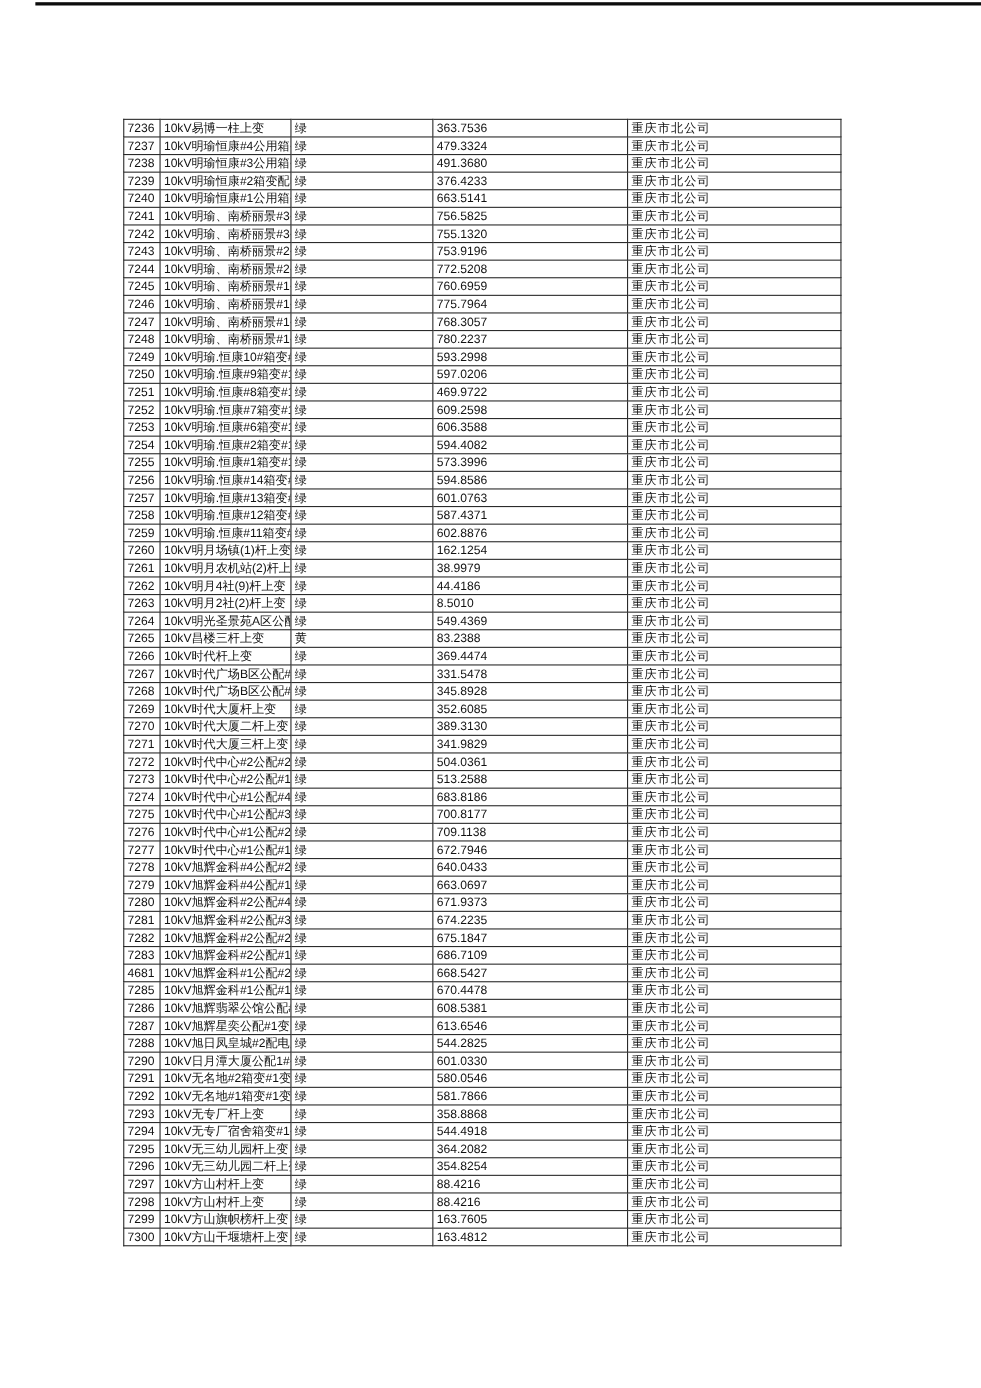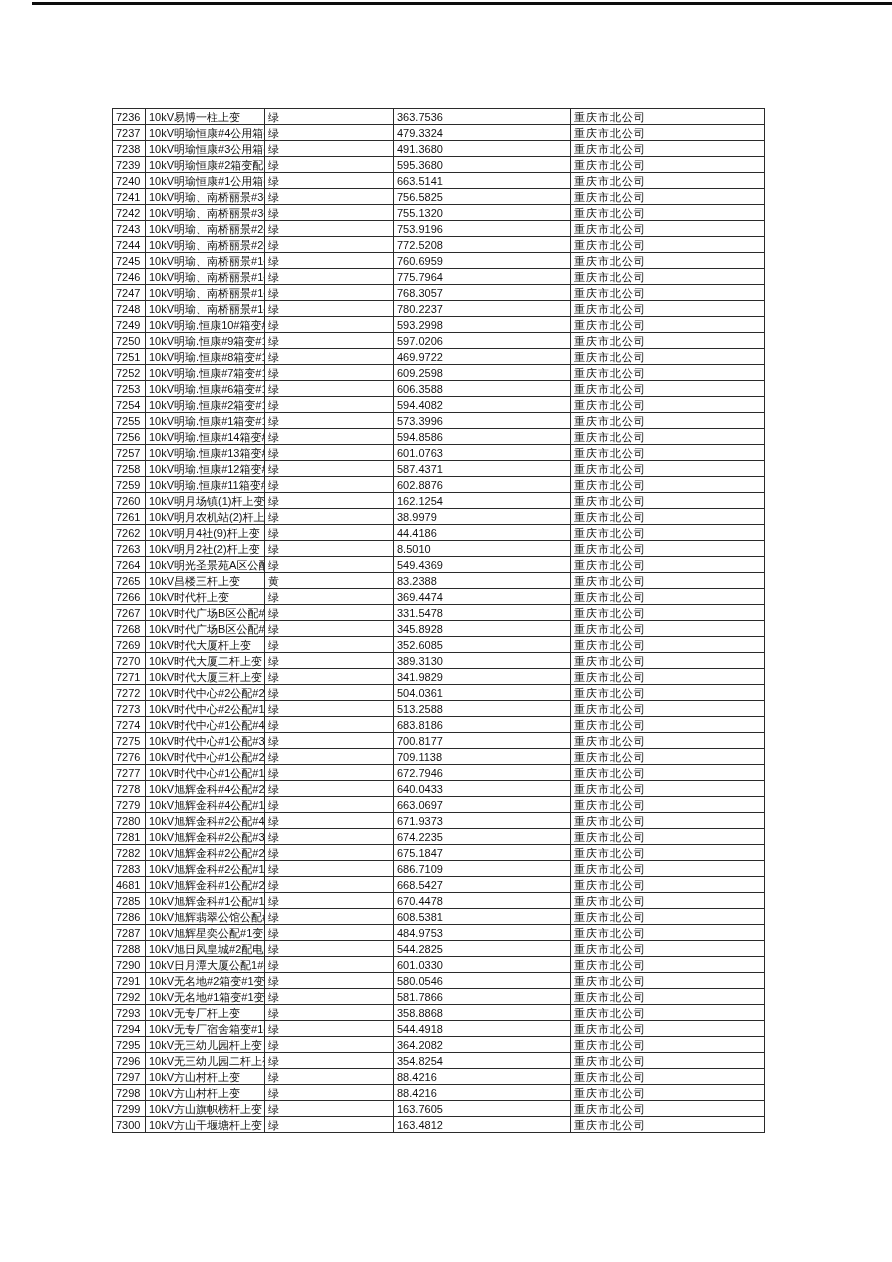--- a/index.html
+++ b/index.html
@@ -77,21 +77,21 @@
     <td class="c-id">7238</td>
     <td class="c-name">10kV明瑜恒康#3公用箱变</td>
     <td class="c-status">绿</td>
     <td class="c-value">491.3680</td>
     <td class="c-company">重庆市北公司</td>
   </tr>
           <tr>
     <td class="c-id">7239</td>
     <td class="c-name">10kV明瑜恒康#2箱变配电</td>
     <td class="c-status">绿</td>
-    <td class="c-value">595.3680</td>
+    <td class="c-value">376.4233</td>
     <td class="c-company">重庆市北公司</td>
   </tr>
           <tr>
     <td class="c-id">7240</td>
     <td class="c-name">10kV明瑜恒康#1公用箱变</td>
     <td class="c-status">绿</td>
     <td class="c-value">663.5141</td>
     <td class="c-company">重庆市北公司</td>
   </tr>
           <tr>
@@ -413,21 +413,21 @@
     <td class="c-id">7286</td>
     <td class="c-name">10kV旭辉翡翠公馆公配#1</td>
     <td class="c-status">绿</td>
     <td class="c-value">608.5381</td>
     <td class="c-company">重庆市北公司</td>
   </tr>
           <tr>
     <td class="c-id">7287</td>
     <td class="c-name">10kV旭辉星奕公配#1变</td>
     <td class="c-status">绿</td>
-    <td class="c-value">484.9753</td>
+    <td class="c-value">613.6546</td>
     <td class="c-company">重庆市北公司</td>
   </tr>
           <tr>
     <td class="c-id">7288</td>
     <td class="c-name">10kV旭日凤皇城#2配电房</td>
     <td class="c-status">绿</td>
     <td class="c-value">544.2825</td>
     <td class="c-company">重庆市北公司</td>
   </tr>
           <tr>

